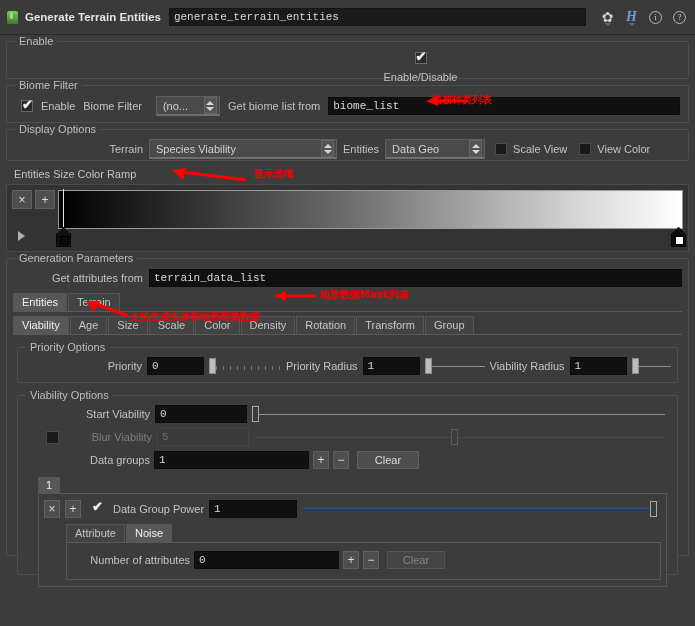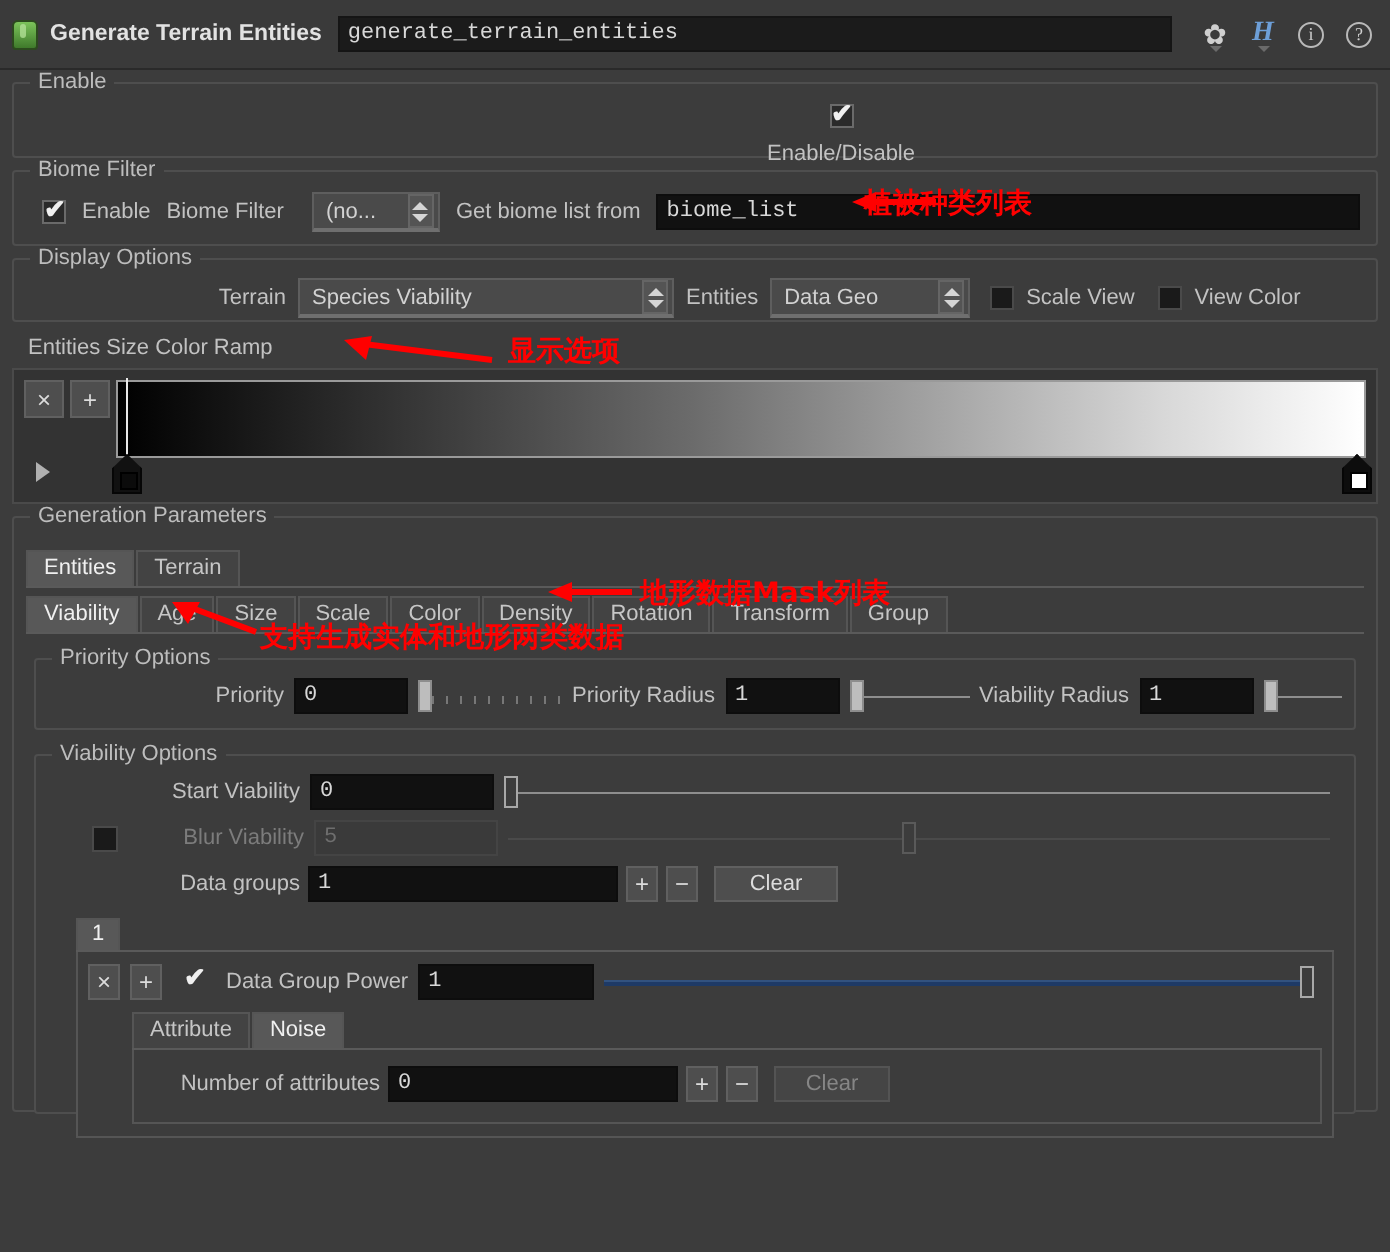--- a/index.html
+++ b/index.html
@@ -231,21 +231,21 @@
   
   .anno {
     position: absolute;
     color: #ff0000;
     font-weight: bold;
     font-family: "DejaVu Sans", sans-serif;
     white-space: nowrap;
     pointer-events: none;
     z-index: 50;
   }
-  .anno.cn { font-size: 14px; letter-spacing: 0px; }
+  .anno.cn { font-size: 10px; letter-spacing: 0px; }
   .arrow {
     position: absolute;
     z-index: 50;
     pointer-events: none;
   }
 </style>
 </head>
 <body>
 
 <div class="titlebar">
@@ -340,20 +340,24 @@
           <div class="swatch"></div>
         </div>
       </div>
     </div>
   </div>
 </div>
 
 <div class="group" style="height:298px;padding-top:10px;">
   <div class="glabel">Generation Parameters</div>
 
+  <div class="row" style="gap:6px;">
+    <div class="lbl right" style="width:130px;">Get attributes from</div>
+    <div class="txtfield" style="flex:1 1 auto;">terrain_data_list</div>
+  </div>
 
   <div class="tabbar" style="margin-top:6px;">
     <div class="tab active">Entities</div>
     <div class="tab">Terrain</div>
   </div>
 
   <div class="tabbar" style="margin-top:4px;">
     <div class="tab active">Viability</div>
     <div class="tab">Age</div>
     <div class="tab">Size</div>

